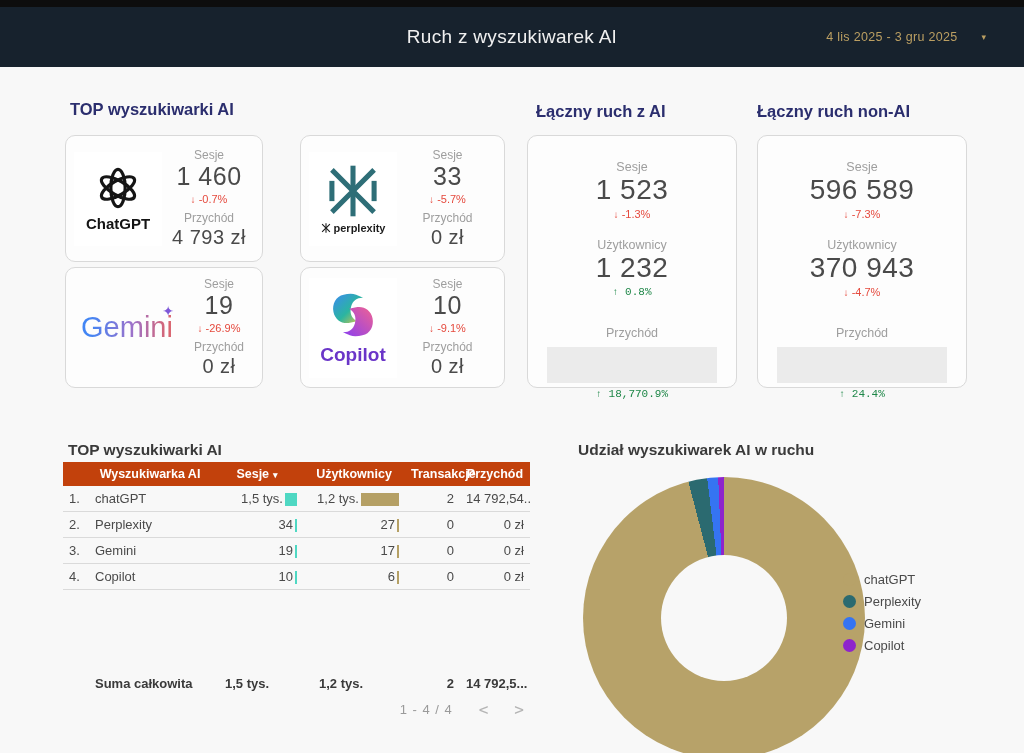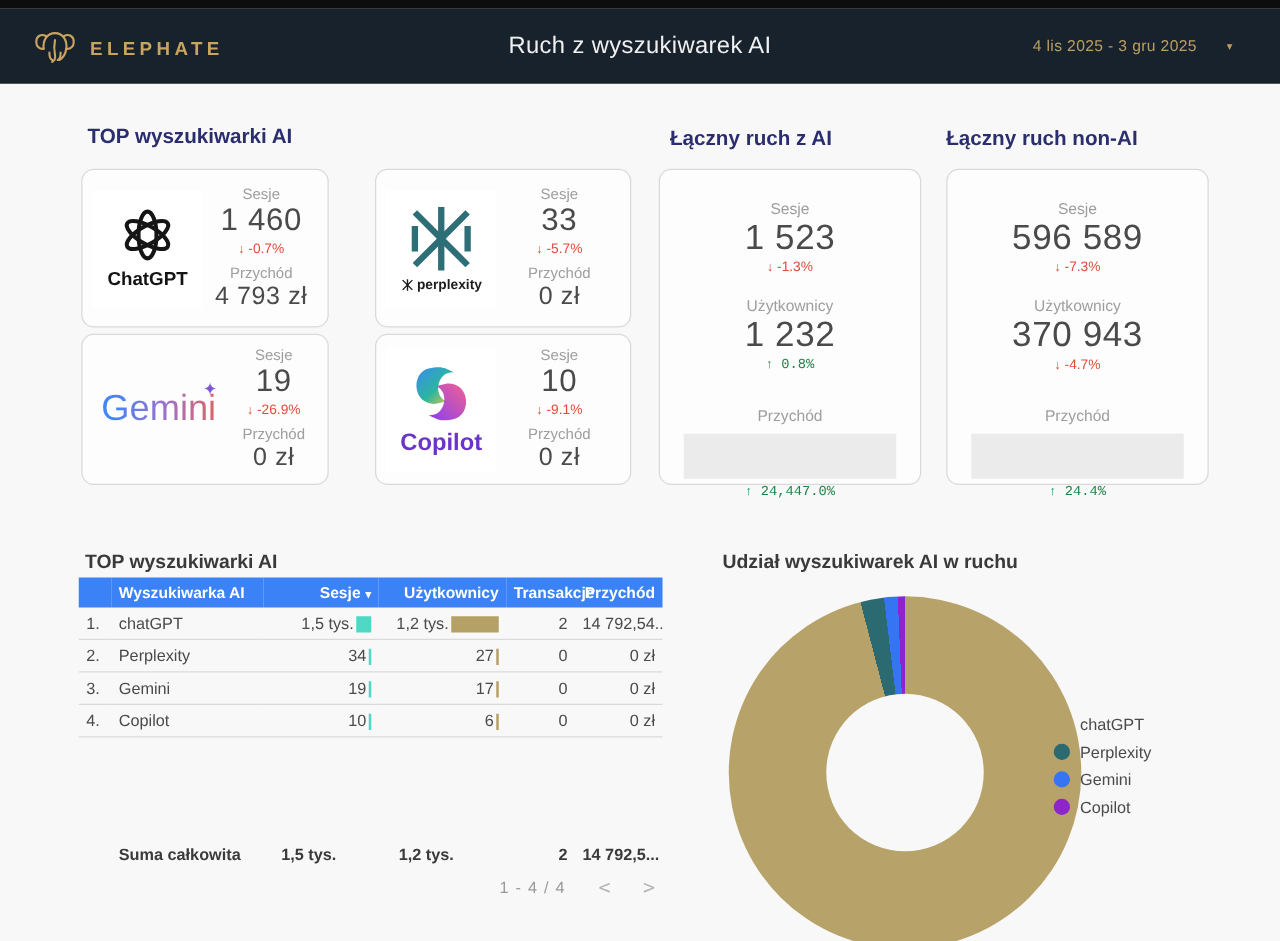--- a/index.html
+++ b/index.html
@@ -42,21 +42,21 @@
   
   .card-lg { display:flex; flex-direction:column; align-items:center; text-align:center; padding-top:24px; }
   .card-lg .m-label { font-size:12.5px; }
   .card-lg .m-value { font-size:28px; }
   .redacted { width:170px; height:36px; background:#ebebeb; margin:7px auto 5px; }
   .grp { margin-bottom:12px; }
 
   
   .data-table, .summary-table { position:absolute; left:63px; width:467px; border-collapse:collapse; table-layout:fixed; }
   .data-table { top:462px; }
-  .data-table th { background:#3b82f6; color:#fff; font-size:12.5px; font-weight:bold; padding:5px 6px; white-space:nowrap; }
+  .data-table th { background:#c2410c; color:#fff; font-size:12.5px; font-weight:bold; padding:5px 6px; white-space:nowrap;text-align:center; }
   .data-table td { font-size:13px; color:#4a4a4a; padding:5px 6px; border-bottom:1px solid #dadada; white-space:nowrap; overflow:hidden; }
   .col-idx { text-align:left; color:#6e6e6e; }
   .al { text-align:left; } .ar { text-align:right; }
   .bar { display:inline-block; height:13px; vertical-align:middle; margin-left:2px; }
   .sort-caret { font-size:9px; margin-left:4px; }
   .summary-table { top:672px; }
   .summary-table td { font-size:13px; font-weight:bold; color:#3a3a3a; padding:4px 6px; white-space:nowrap; }
   .pagination { position:absolute; left:63px; top:700px; width:467px; display:flex; justify-content:flex-end; align-items:center; gap:26px; padding-right:6px; }
   .page-info { color:#9a9a9a; font-size:13px; letter-spacing:1px; }
   .page-btn { color:#b5b5b5; font-size:16px; cursor:pointer; font-family:"DejaVu Sans Mono", monospace; }
@@ -68,35 +68,20 @@
   .legend { position:absolute; left:843px; top:572px; display:flex; flex-direction:column; gap:7px; }
   .legend-item { display:flex; align-items:center; gap:8px; }
   .legend-dot { width:13px; height:13px; border-radius:50%; flex:0 0 auto; }
   .legend-label { font-size:13px; color:#4a4a4a; }
 </style>
 </head>
 <body>
 
 <div class="top-strip"></div>
 <div class="header">
-  <div class="brand">
-    <span>
-      <svg width="36" height="32" viewBox="0 0 36 32">
-        <g fill="none" stroke="#c8a45f" stroke-width="1.7" stroke-linecap="round" stroke-linejoin="round">
-          <path d="M11 8 C7 5.5 3 8 3 12.5 C3 16.5 6 18.5 9 18"></path>
-          <path d="M25 8 C29 5.5 33 8 33 12.5 C33 16.5 30 18.5 27 18"></path>
-          <path d="M9 18 C8 11 12 5.5 18 5.5 C24 5.5 28 11 27 18 C26.5 22 24 25.5 21.5 27"></path>
-          <path d="M18 11 C17.2 15 17.2 19 18 23 C18.4 25.3 17.6 27.5 15.8 28.5"></path>
-          <path d="M13.5 21 C13.5 24 14.5 26.5 15.8 27"></path>
-          <path d="M22.5 21 C22.5 24 21.5 26.5 20.2 27"></path>
-        </g>
-      </svg>
-    </span>
-    <span class="brand-text">ELEPHATE</span>
-  </div>
   <div class="header-title">Ruch z wyszukiwarek AI</div>
   <div class="date-control">
     <span class="date-text">4 lis 2025 - 3 gru 2025</span>
     <span class="date-caret">▾</span>
   </div>
 </div>
 
 <div class="navy-title" style="left:70px; top:100px;">TOP wyszukiwarki AI</div>
 <div class="navy-title" style="left:536px; top:102px;text-align:right;">Łączny ruch z AI</div>
 <div class="navy-title" style="left:757px; top:102px;">Łączny ruch non-AI</div>
@@ -201,21 +186,21 @@
     <div class="delta down"><span class="arr">↓</span> <span>-1.3%</span></div>
   </div>
   <div class="grp">
     <div class="m-label">Użytkownicy</div>
     <div class="m-value">1 232</div>
     <div class="delta up"><span class="arr">↑</span> <span>0.8%</span></div>
   </div>
   <div class="grp" style="margin-top:10px;">
     <div class="m-label">Przychód</div>
     <div class="redacted"></div>
-    <div class="delta up"><span class="arr">↑</span> <span>24,447.0%</span></div>
+    <div class="delta up"><span class="arr">↑</span> <span>18,770.9%</span></div>
   </div>
 </div>
 
 <div class="card card-lg" style="left:757px; top:135px; width:210px; height:253px;">
   <div class="grp">
     <div class="m-label">Sesje</div>
     <div class="m-value">596 589</div>
     <div class="delta down"><span class="arr">↓</span> <span>-7.3%</span></div>
   </div>
   <div class="grp">

